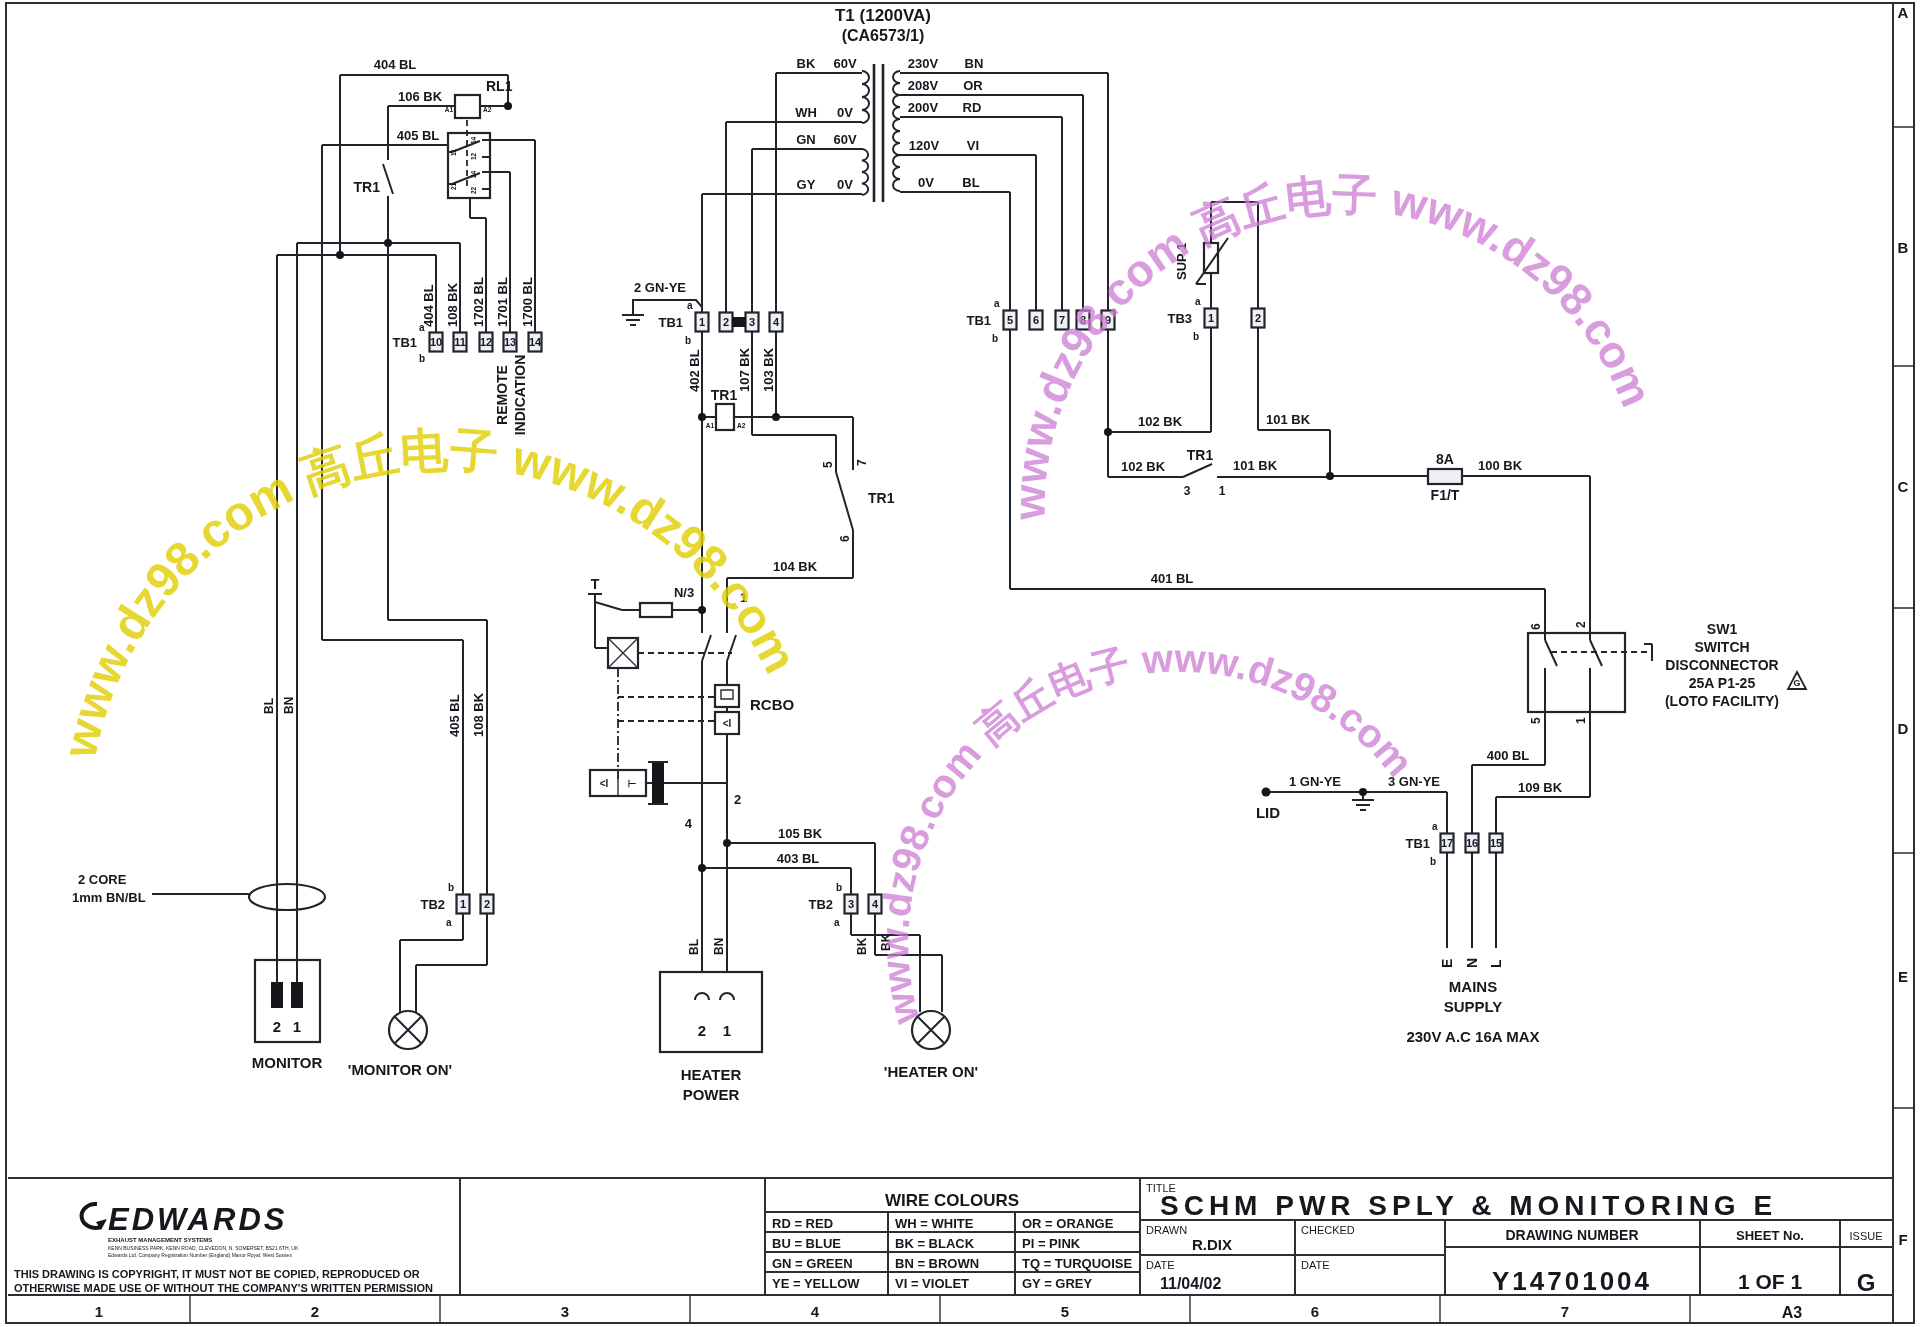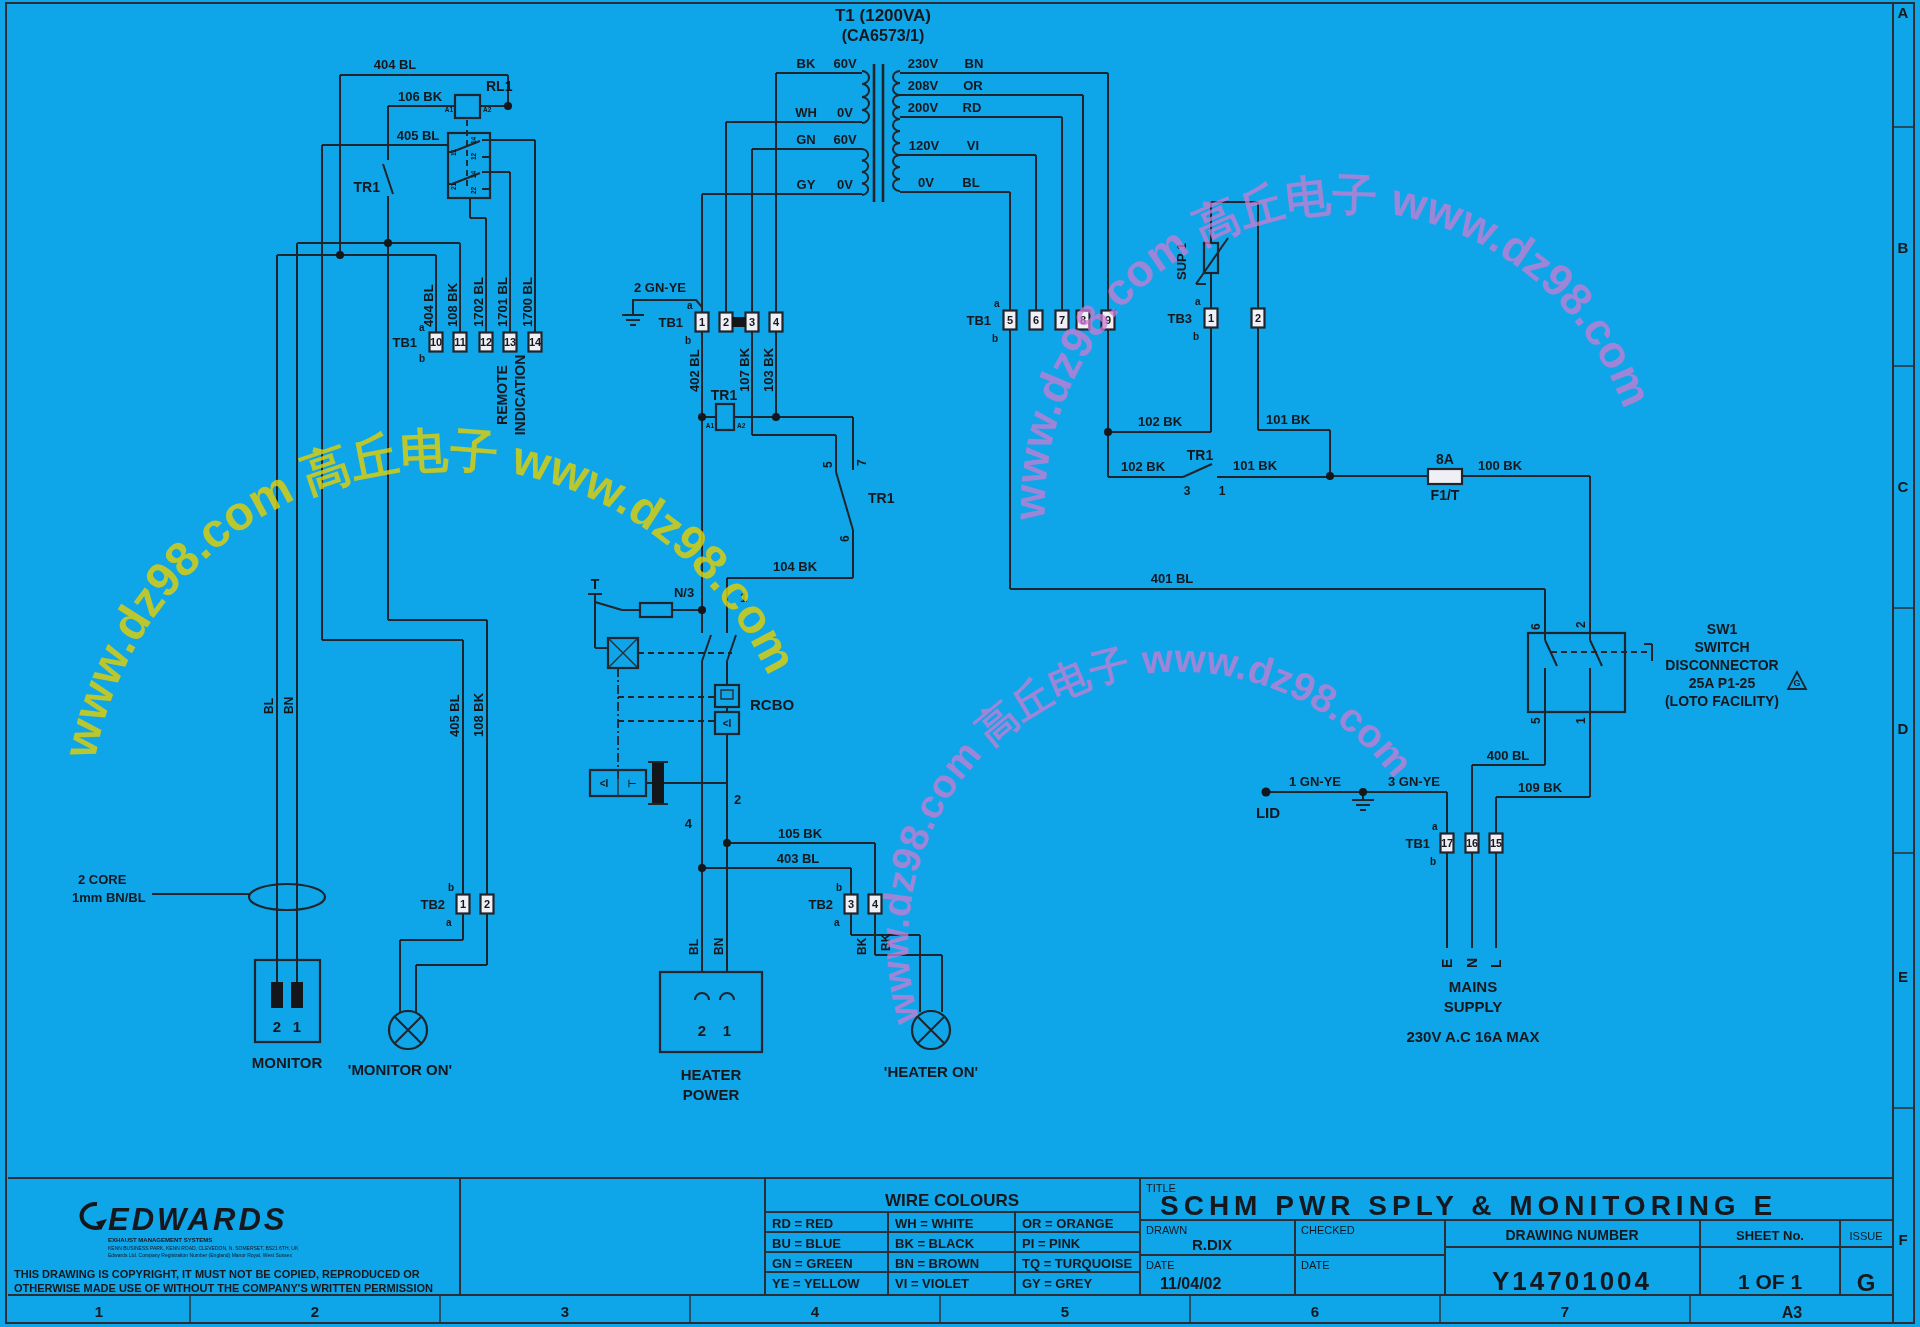--- a/index.html
+++ b/index.html
@@ -1,16 +1,16 @@
 <!DOCTYPE html>
 <html><head>
 <meta charset="utf-8">
 <style>
   html,body{margin:0;padding:0;background:#cfd4dc;}
-  .stage{position:relative;width:1920px;height:1327px;background:#0ea5e9;overflow:hidden;
+  .stage{position:relative;width:1920px;height:1327px;background:#ffffff;overflow:hidden;
          font-family:"Liberation Sans",sans-serif;}
   svg{position:absolute;left:0;top:0;}
   svg text{font-family:"Liberation Sans",sans-serif;fill:#16181d;}
   .b10{font-size:10px;font-weight:bold}
   .b11{font-size:11px;font-weight:bold}
   .b12{font-size:12px;font-weight:bold}
   .b13{font-size:13px;font-weight:bold}
   .b14{font-size:14px;font-weight:bold}
   .b15{font-size:15px;font-weight:bold}
   .b16{font-size:16px;font-weight:bold}

